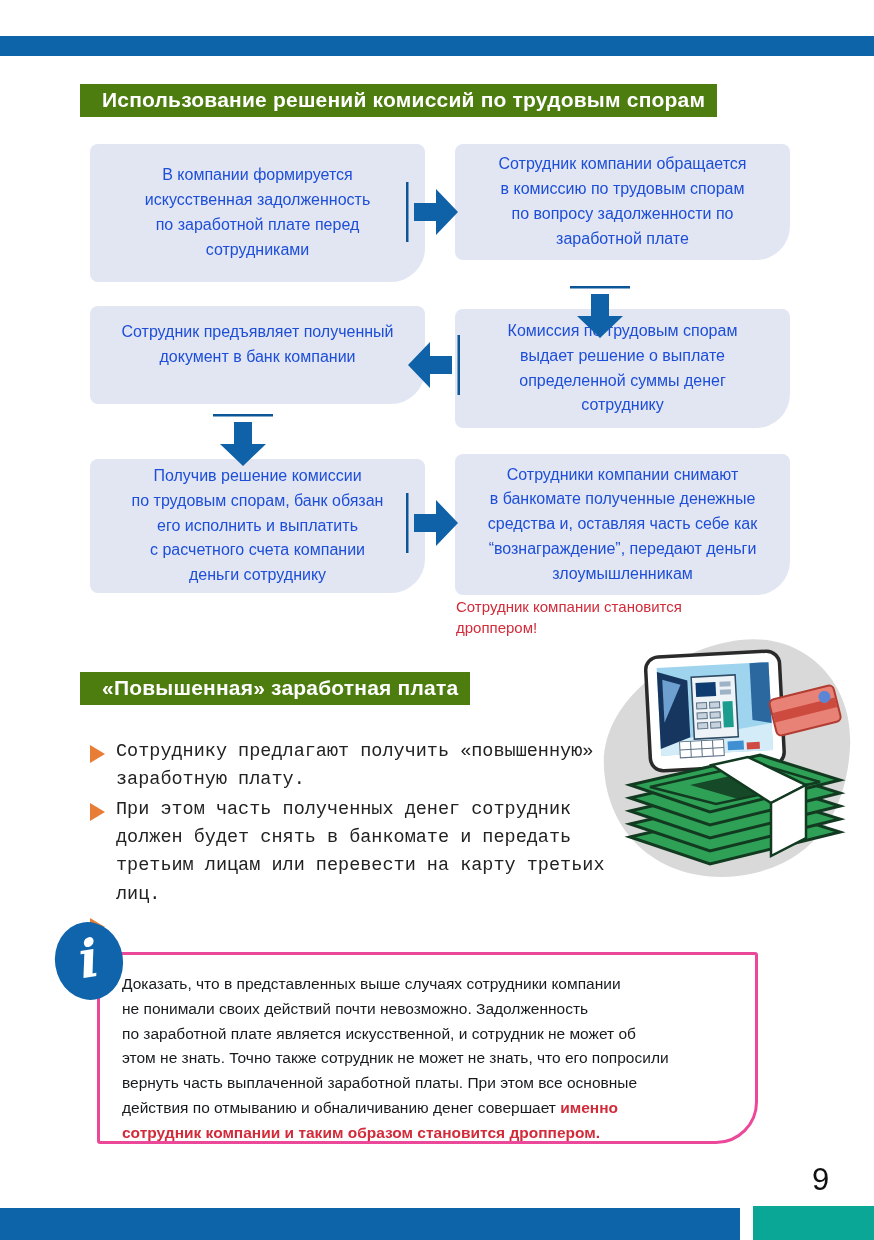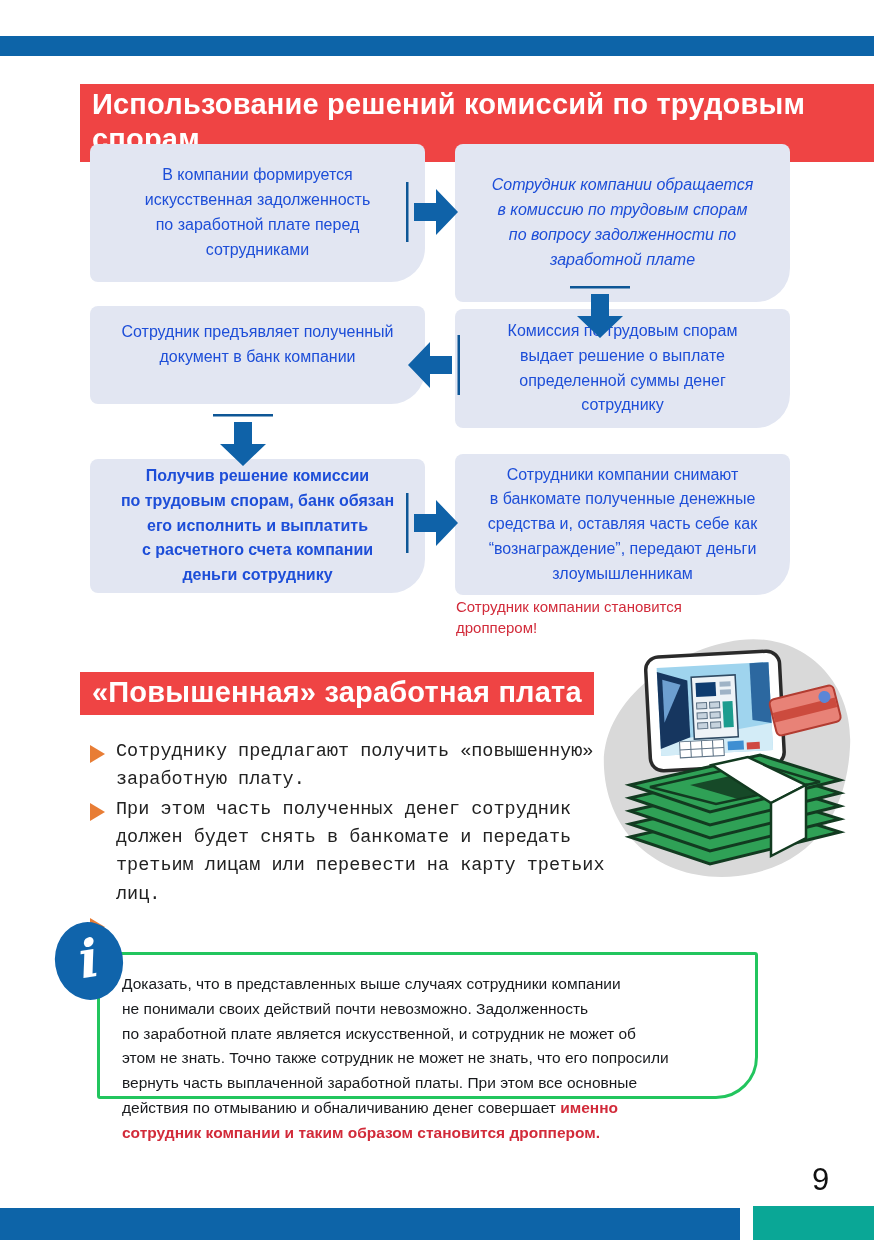--- a/index.html
+++ b/index.html
@@ -2,35 +2,35 @@
 <html><head>
 <meta charset="utf-8">
 <style>
   * { margin:0; padding:0; box-sizing:border-box; }
   html,body { width:874px; }
   body { font-family:"Liberation Sans", sans-serif; background:#ffffff; }
   .page { position:relative; width:874px; height:1240px; background:#ffffff; overflow:hidden; }
 
   .top-bar { position:absolute; left:0; top:36px; width:874px; height:20px; background:#0d64a8; }
 
-  .sec-title { position:absolute; display:inline-block; background:#ef4444; color:#ffffff;
-               font-weight:bold; font-size:29px; line-height:1.2; padding:3px 12px 5px 12px;
+  .sec-title { position:absolute; display:inline-block; background:#4d7c0f; color:#ffffff;
+               font-weight:bold; font-size:21px; line-height:1.2; padding:3px 12px 5px 22px;
                letter-spacing:0.2px; }
   .title-flow { left:80px; top:84px; }
   .title-salary { left:80px; top:672px; }
 
   .flow-box { position:absolute; background:#e2e6f2; border-radius:8px 8px 34px 8px;
               display:flex; align-items:center; justify-content:center; text-align:center;
               color:#1d4ed8; font-size:16px; line-height:1.55; padding:8px 10px;
               white-space:pre-line; }
   .fb1 { left:90px;  top:144px; width:335px; height:138px; }
-  .fb2 { left:455px; top:144px; width:335px; height:158px;font-style:italic; }
+  .fb2 { left:455px; top:144px; width:335px; height:116px; }
   .fb3 { left:90px;  top:306px; width:335px; height:98px; align-items:flex-start; padding-top:14px; }
   .fb4 { left:455px; top:309px; width:335px; height:119px; }
-  .fb5 { left:90px;  top:459px; width:335px; height:134px;font-weight:bold; }
+  .fb5 { left:90px;  top:459px; width:335px; height:134px; }
   .fb6 { left:455px; top:454px; width:335px; height:141px; }
 
   .arrow { position:absolute; }
   .ar1 { left:406px; top:180px; }
   .ad1 { left:568px; top:286px; }
   .al1 { left:406px; top:333px; }
   .ad2 { left:211px; top:414px; }
   .ar2 { left:406px; top:491px; }
 
   .flow-warning { position:absolute; left:456px; top:596px; width:330px; color:#d22b3a;
@@ -44,22 +44,22 @@
   .btext .red { color:#d22b3a; font-weight:bold; }
 
   .illus { position:absolute; left:590px; top:632px; }
 
   .info-icon { position:absolute; left:55px; top:922px; width:68px; height:78px; background:#1064ab;
                border-radius:50%; transform:rotate(-9deg); display:flex; align-items:center; justify-content:center;
                z-index:2; }
   .info-icon span { font-family:"DejaVu Serif", serif; font-style:italic; font-weight:bold;
                     color:#ffffff; font-size:52px; line-height:1; transform:translateY(-2px); }
 
-  .info-box { position:absolute; left:97px; top:952px; width:661px; height:147px;
-              border:3px solid #22c55e; border-radius:3px 3px 42px 3px; background:#ffffff;
+  .info-box { position:absolute; left:97px; top:952px; width:661px; height:192px;
+              border:3px solid #ec4899; border-radius:3px 3px 42px 3px; background:#ffffff;
               padding:17px 16px 8px 22px; z-index:1; }
   .info-text { font-size:15.5px; line-height:1.6; color:#17191c; white-space:pre-line; }
   .info-text .red { color:#d22b3a; font-weight:bold; }
 
   .page-number { position:absolute; left:812px; top:1162px; font-size:31px; color:#111111; }
 
   .footer-blue { position:absolute; left:0; top:1208px; width:740px; height:32px; background:#0d64a8; }
   .footer-teal { position:absolute; left:753px; top:1206px; width:121px; height:34px; background:#0aa796; }
 </style>
 </head>

